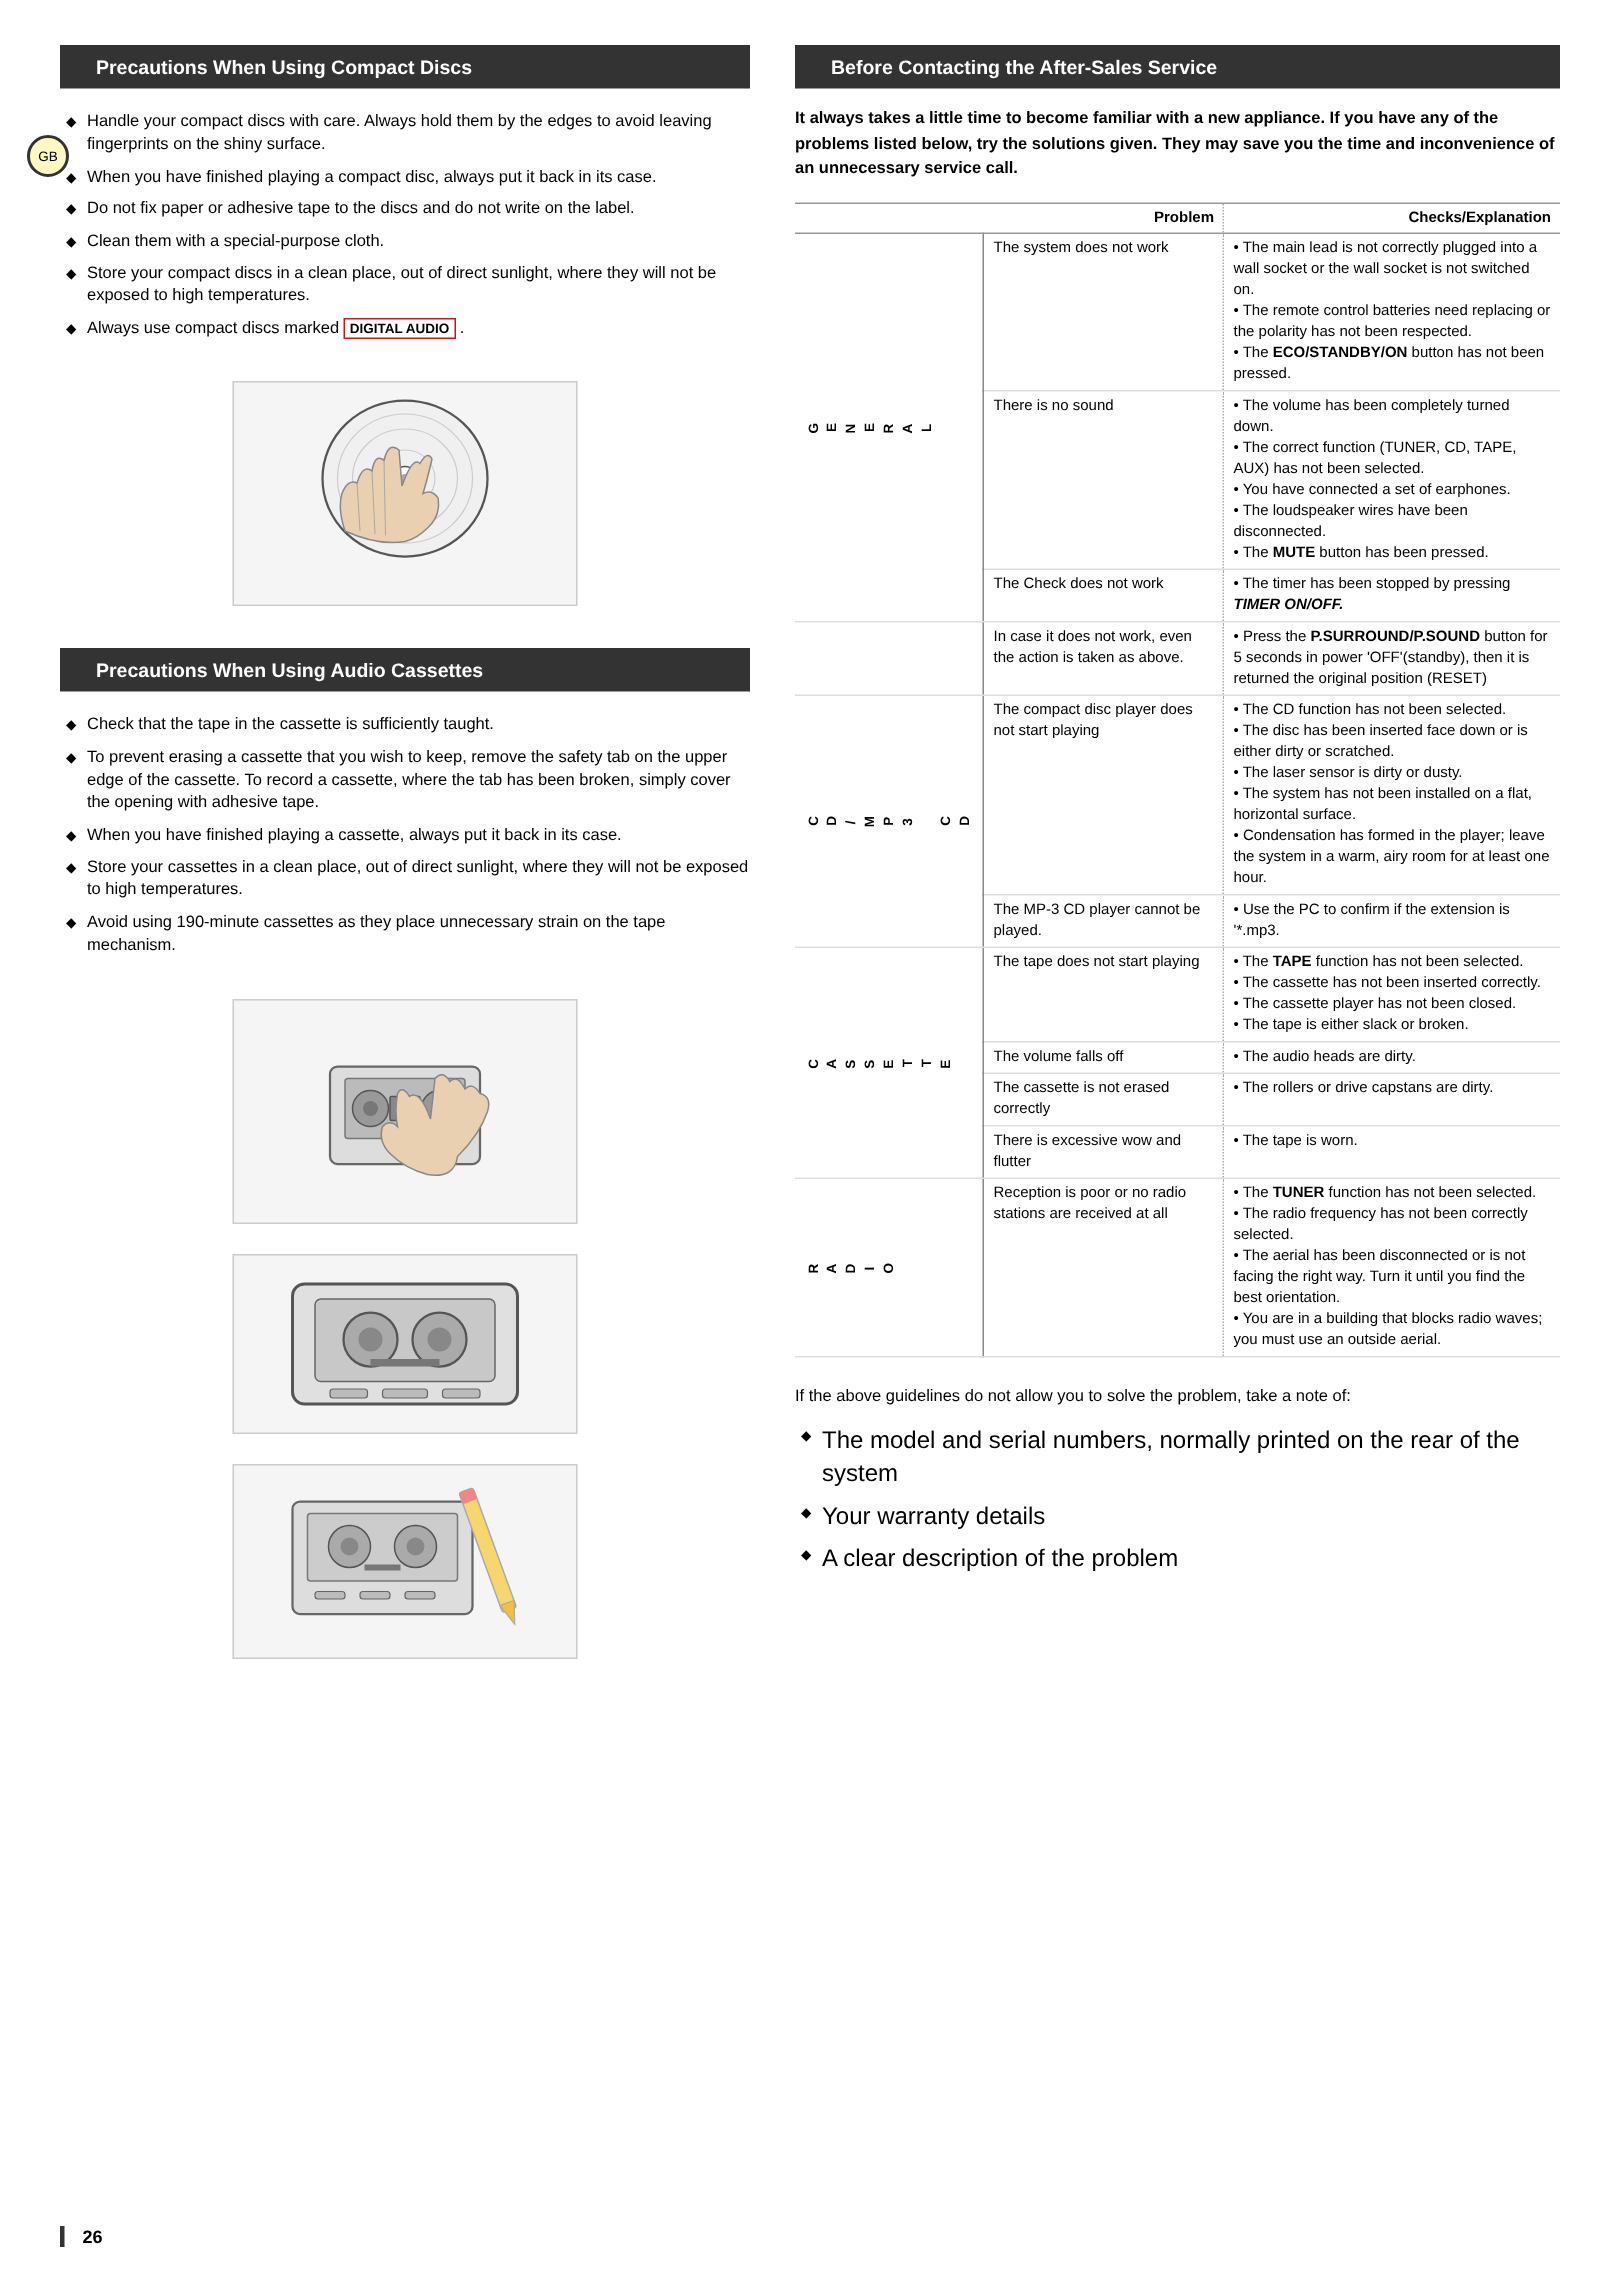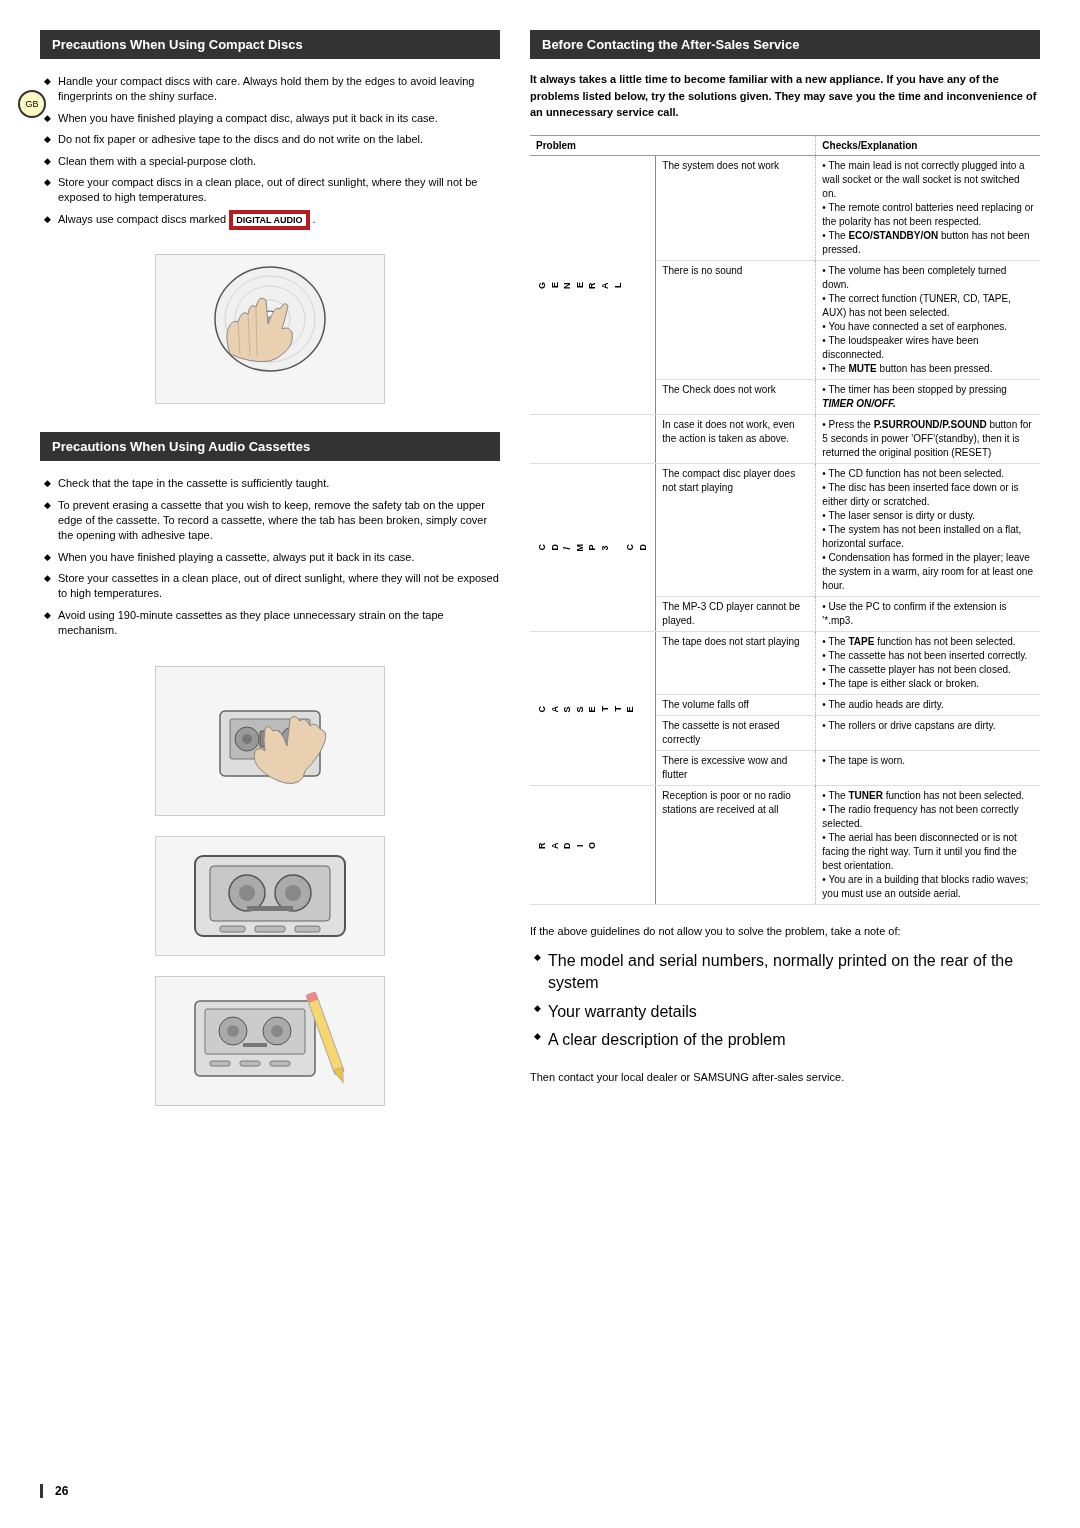--- a/index.html
+++ b/index.html
@@ -52,21 +52,21 @@
       flex-shrink: 0;
     }
     .right-col {
       flex: 1;
     }
     .section-header {
       background: #333;
       color: #fff;
       font-size: 13px;
       font-weight: bold;
-      padding: 7px 12px;
+      padding: 7px 24px;
       margin-bottom: 12px;
     }
     .bullet-list {
       list-style: none;
       padding: 0 0 0 4px;
       margin-bottom: 14px;
     }
     .bullet-list li {
       padding: 3px 0 3px 14px;
       position: relative;
@@ -114,21 +114,21 @@
     }
     .trouble-table {
       width: 100%;
       border-collapse: collapse;
       font-size: 10px;
     }
     .trouble-table th {
       border-top: 1px solid #999;
       border-bottom: 1px solid #999;
       padding: 4px 6px;
-      text-align: left;
+      text-align: right;
       font-size: 10px;
       font-weight: bold;
       background: #fff;
     }
     .trouble-table td {
       padding: 3px 6px;
       vertical-align: top;
       line-height: 1.4;
       border-bottom: 1px solid #ddd;
     }
@@ -181,21 +181,21 @@
     <div class="left-col">
 
       <div>
         <div class="section-header">Precautions When Using Compact Discs</div>
         <ul class="bullet-list">
           <li>Handle your compact discs with care. Always hold them by the edges to avoid leaving fingerprints on the shiny surface.</li>
           <li>When you have finished playing a compact disc, always put it back in its case.</li>
           <li>Do not fix paper or adhesive tape to the discs and do not write on the label.</li>
           <li>Clean them with a special-purpose cloth.</li>
           <li>Store your compact discs in a clean place, out of direct sunlight, where they will not be exposed to high temperatures.</li>
-          <li>Always use compact discs marked <span style="border:4px solid #b91c1c;padding:1px 3px;font-size:9px;font-weight:bold;">DIGITAL AUDIO</span> .</li>
+          <li>Always use compact discs marked <span style="border:1px solid #b91c1c;padding:1px 3px;font-size:9px;font-weight:bold;">DIGITAL AUDIO</span> .</li>
         </ul>
 
         <div class="drawing-area">
           <div class="img-placeholder img-hand">
             <svg width="200" height="130" viewBox="0 0 200 130">
 
               <ellipse cx="100" cy="55" rx="55" ry="52" fill="#f0f0f0" stroke="#555" stroke-width="1.5"></ellipse>
               <ellipse cx="100" cy="55" rx="8" ry="8" fill="#fff" stroke="#555" stroke-width="1"></ellipse>
               <ellipse cx="100" cy="55" rx="3" ry="3" fill="#aaa"></ellipse>
 
@@ -405,21 +405,20 @@
         </tbody>
       </table>
 
       <div class="bottom-notes">
         <p style="margin-bottom:8px;">If the above guidelines do not allow you to solve the problem, take a note of:</p>
         <ul class="bullet-list">
           <li>The model and serial numbers, normally printed on the rear of the system</li>
           <li>Your warranty details</li>
           <li>A clear description of the problem</li>
         </ul>
-        <p>Then contact your local dealer or SAMSUNG after-sales service.</p>
       </div>
 
     </div>
   </div>
 
   <div class="page-number">26</div>
 
 </div>
 
 </body></html>

